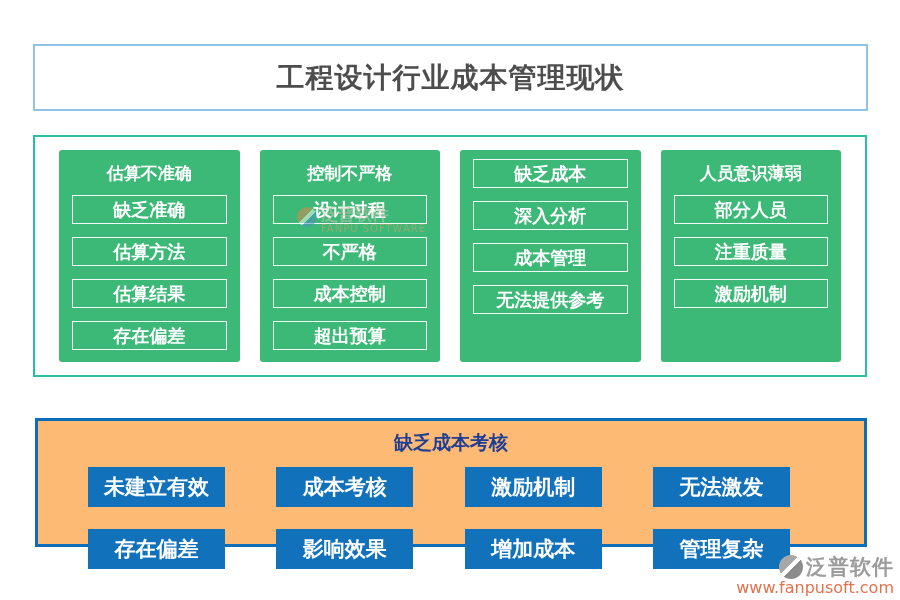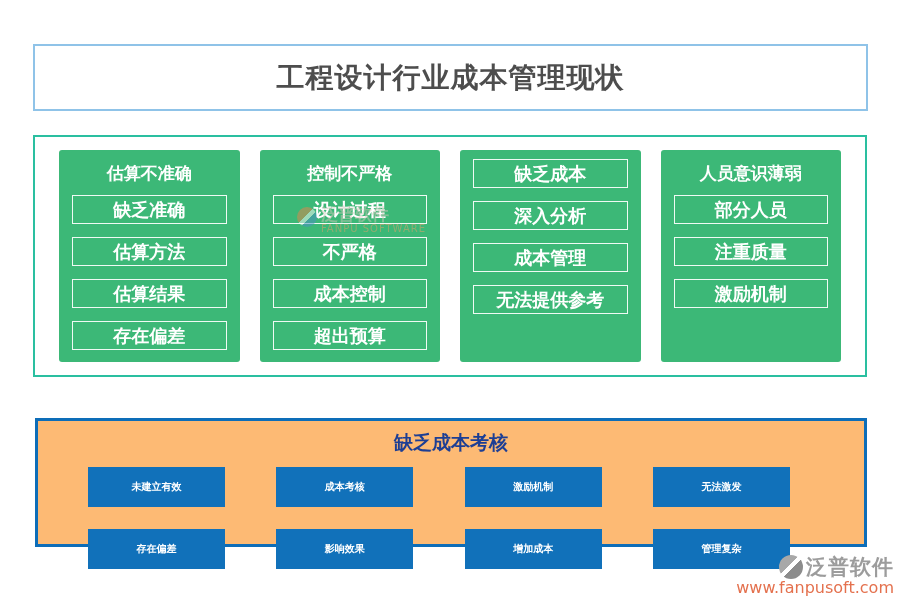--- a/index.html
+++ b/index.html
@@ -88,21 +88,21 @@
   .btn-row {
     position: absolute; left: 0; right: 0;
     display: flex; justify-content: space-between;
     padding: 0 74px 0 50px;
   }
   .btn-row.row-1 { top: 46px; }
   .btn-row.row-2 { top: 108px; }
   .assessment-btn {
     width: 137px; height: 40px;
     background: var(--blue-button, #1171ba);
-    color: #ffffff; font-weight: bold; font-size: 10px;
+    color: #ffffff; font-weight: bold; font-size: 21px;
     display: flex; align-items: center; justify-content: center;
     white-space: nowrap;
     text-align: center;
   }
 
   
   .brand-logo {
     position: absolute; right: 6px; bottom: 3px;
     text-align: right; z-index: 10;
     background: transparent;

